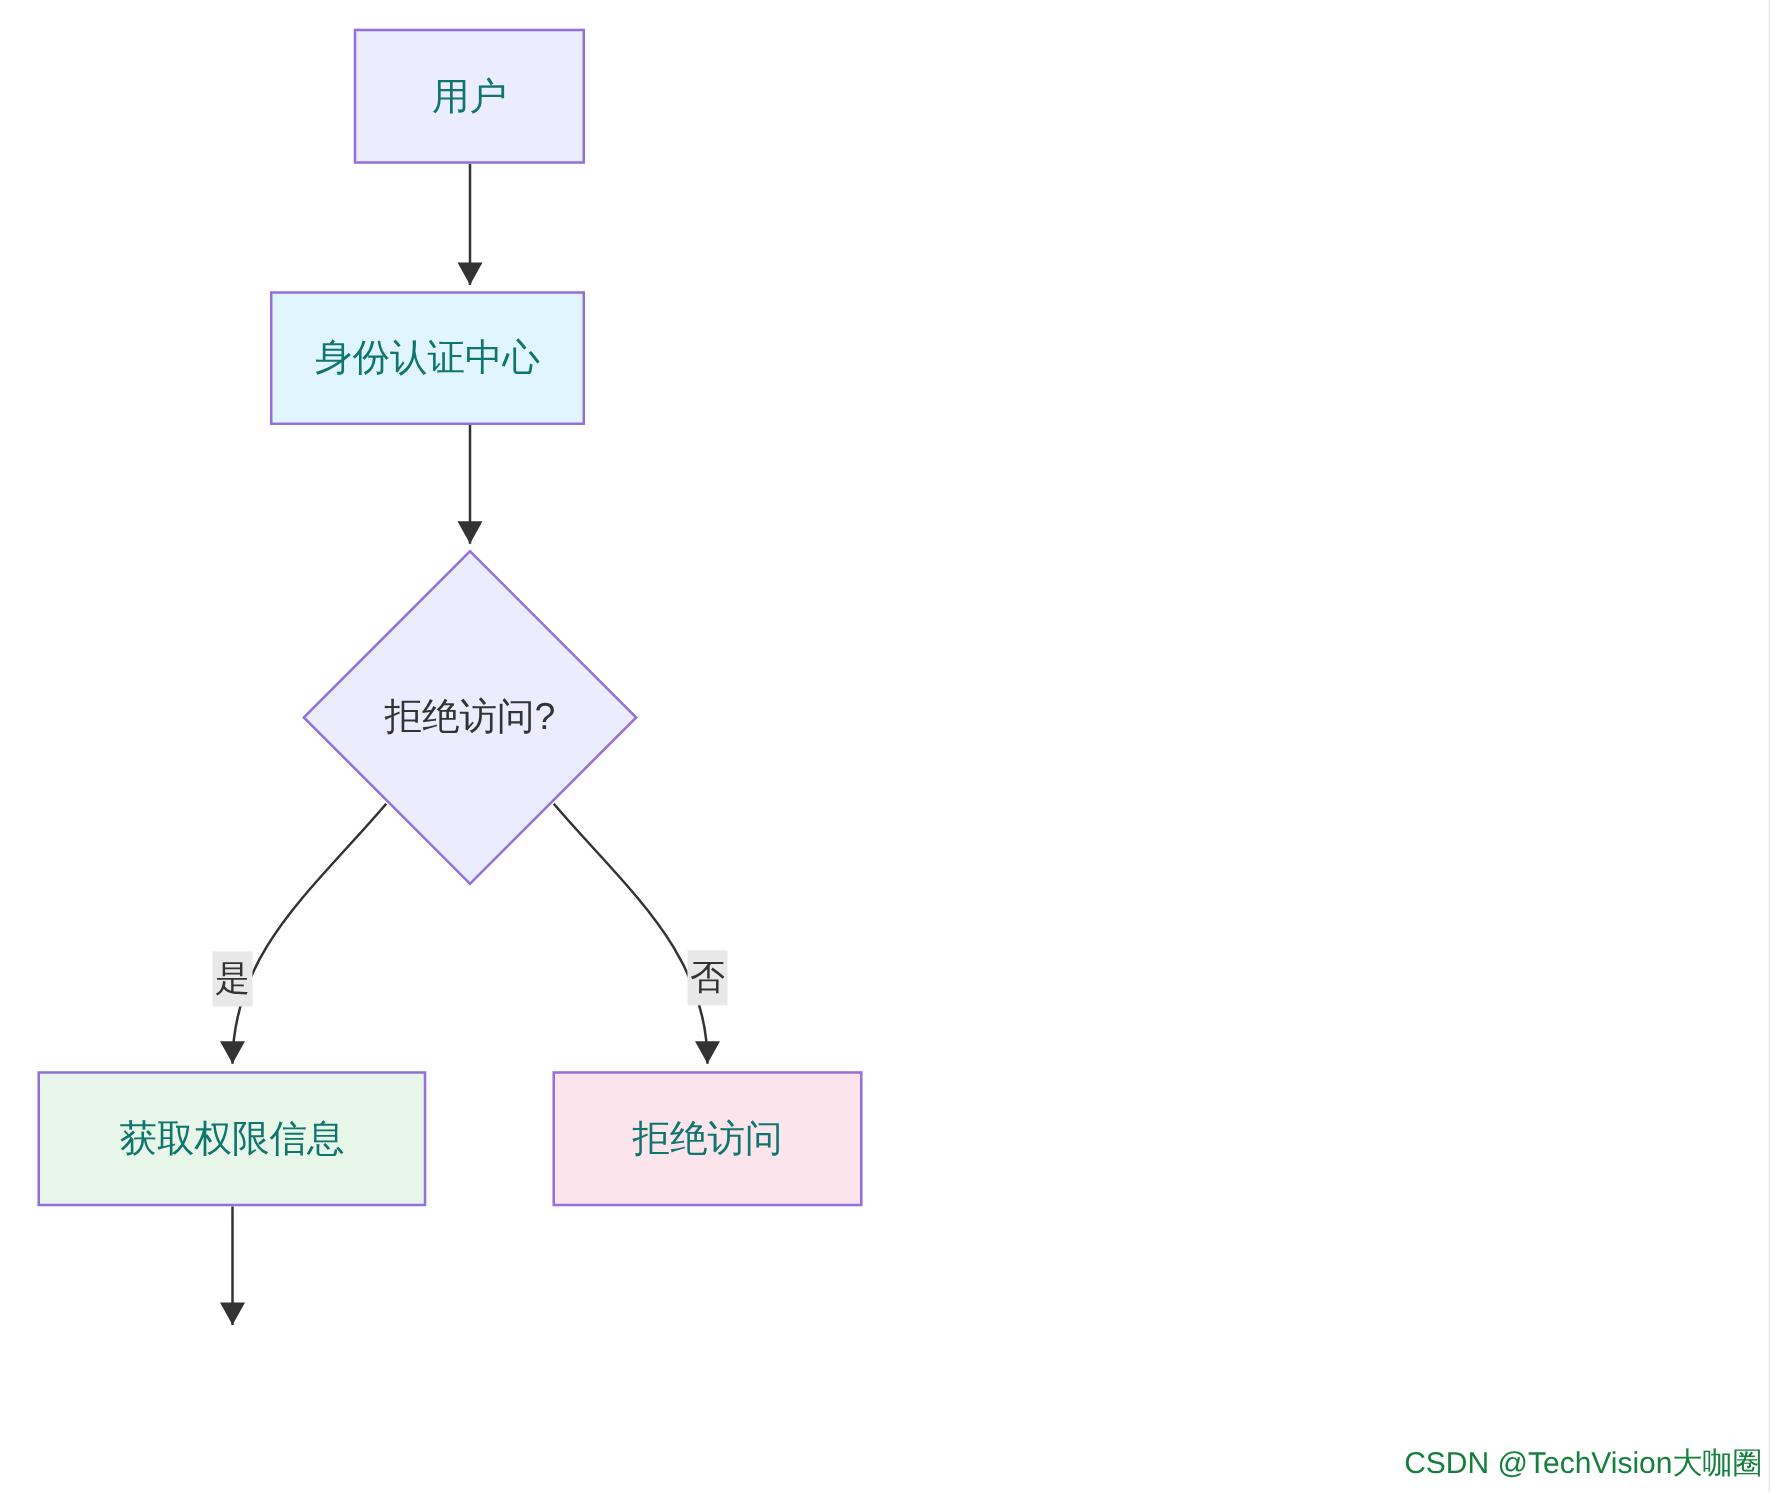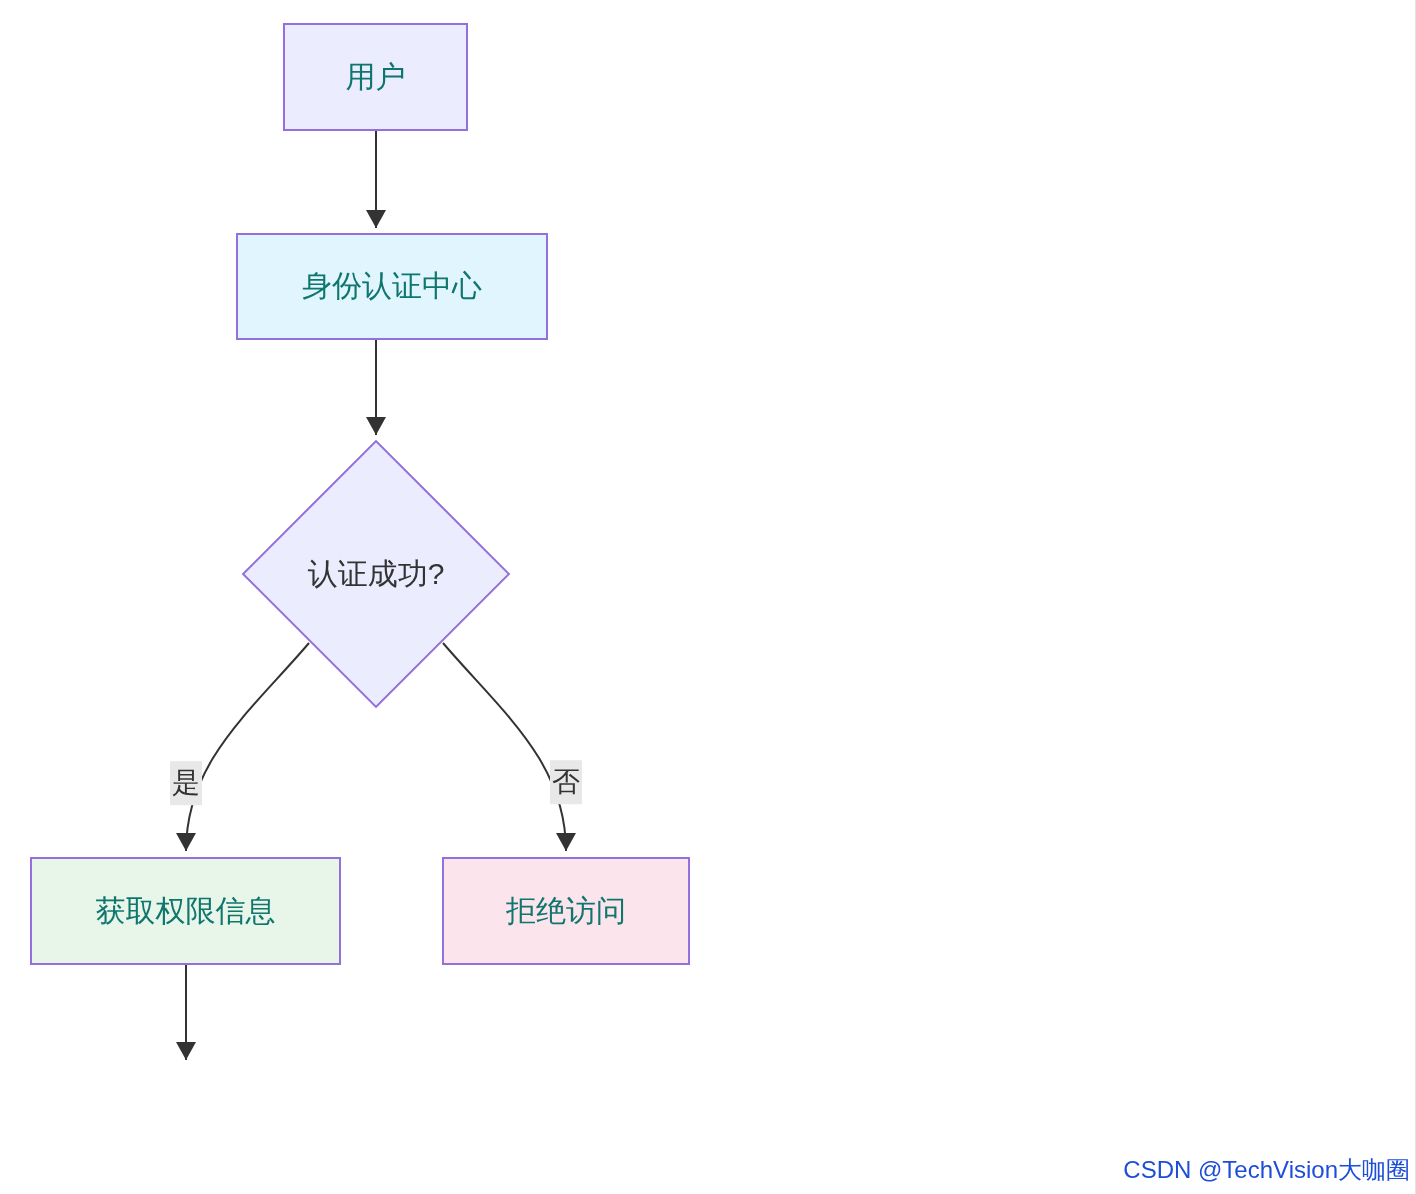--- a/index.html
+++ b/index.html
@@ -29,21 +29,21 @@
     border: 2px solid #9370DB;
     display: flex;
     align-items: center;
     justify-content: center;
     font-size: 30px;
     color: #0f766e;
     text-align: center;
     white-space: nowrap;
   }
   .node-user        { left: 283px; top:   23px; width: 185px; height: 108px; }
-  .node-auth-center { left: 236px; top:  233px; width: 312px; height: 107px; }
+  .node-auth-center { left: 216px; top:  233px; width: 252px; height: 107px; }
   .node-get-perm    { left:  30px; top:  857px; width: 311px; height: 108px; }
   .node-deny        { left: 442px; top:  857px; width: 248px; height: 108px; }
   .node-access-app  { left:  30px; top: 1066px; width: 312px; height: 106px; }
   .diamond-shape {
     position: absolute;
     left: 281px; top: 479px;
     width: 190px; height: 190px;
     transform: rotate(45deg);
     border: 2px solid #9370DB;
   }
@@ -97,29 +97,29 @@
 
   <div class="node node-user" style="background: rgb(236, 236, 255);">
     <span>用户</span>
   </div>
 
   <div class="node node-auth-center" style="background: rgb(225, 245, 254);">
     <span>身份认证中心</span>
   </div>
 
   <div class="diamond-shape" style="background: rgb(236, 236, 255);"></div>
-  <div class="diamond-label">认证成功?</div>
+  <div class="diamond-label">拒绝访问?</div>
 
   <div class="edge-label edge-label-yes">是</div>
   <div class="edge-label edge-label-no">否</div>
 
   <div class="node node-deny" style="background: rgb(252, 228, 236);">
     <span>拒绝访问</span>
   </div>
 
   <div class="node node-get-perm" style="background: rgb(232, 245, 233);">
     <span>获取权限信息</span>
   </div>
 
 
-  <div class="watermark" style="color: #1d4ed8;">CSDN @TechVision大咖圈</div>
+  <div class="watermark" style="color: #15803d;">CSDN @TechVision大咖圈</div>
 
 </div>
 
 </body></html>

